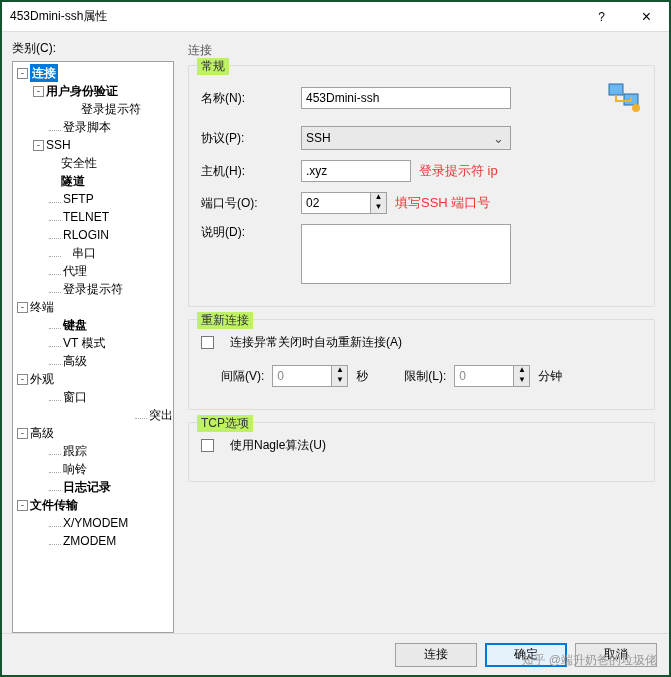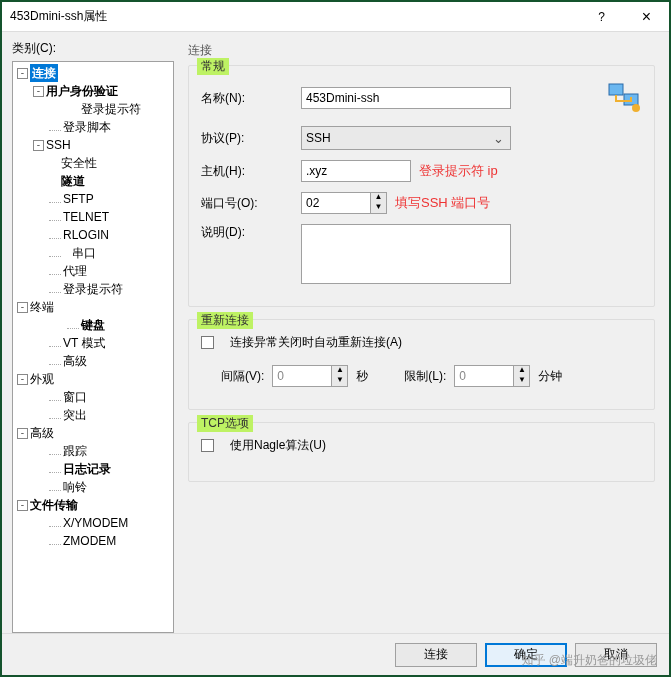--- a/index.html
+++ b/index.html
@@ -104,59 +104,59 @@
             <span>代理</span>
           </div>
           <div class="row" style="padding-left: 36px;">
             <span class="dots"></span>
             <span>登录提示符</span>
           </div>
           <div class="row" style="padding-left: 4px;">
             <span class="tw">-</span>
             <span>终端</span>
           </div>
-          <div class="row" style="padding-left: 54px;">
+          <div class="row" style="padding-left: 36px;">
             <span class="dots"></span>
             <span class="bold">键盘</span>
           </div>
           <div class="row" style="padding-left: 36px;">
             <span class="dots"></span>
             <span>VT 模式</span>
           </div>
           <div class="row" style="padding-left: 36px;">
             <span class="dots"></span>
             <span>高级</span>
           </div>
           <div class="row" style="padding-left: 4px;">
             <span class="tw">-</span>
             <span>外观</span>
           </div>
           <div class="row" style="padding-left: 36px;">
             <span class="dots"></span>
             <span>窗口</span>
           </div>
-          <div class="row" style="padding-left: 36px;">
+          <div class="row" style="padding-left: 36px; justify-content: flex-end;">
             <span class="dots"></span>
             <span>突出</span>
           </div>
           <div class="row" style="padding-left: 4px;">
             <span class="tw">-</span>
             <span>高级</span>
           </div>
           <div class="row" style="padding-left: 36px;">
             <span class="dots"></span>
             <span>跟踪</span>
           </div>
           <div class="row" style="padding-left: 36px;">
             <span class="dots"></span>
+            <span>响铃</span>
+          </div>
+          <div class="row" style="padding-left: 36px;">
+            <span class="dots"></span>
             <span class="bold">日志记录</span>
-          </div>
-          <div class="row" style="padding-left: 36px;">
-            <span class="dots"></span>
-            <span>响铃</span>
           </div>
           <div class="row" style="padding-left: 4px;">
             <span class="tw">-</span>
             <span class="bold">文件传输</span>
           </div>
           <div class="row" style="padding-left: 36px;">
             <span class="dots"></span>
             <span>X/YMODEM</span>
           </div>
           <div class="row" style="padding-left: 36px;">

